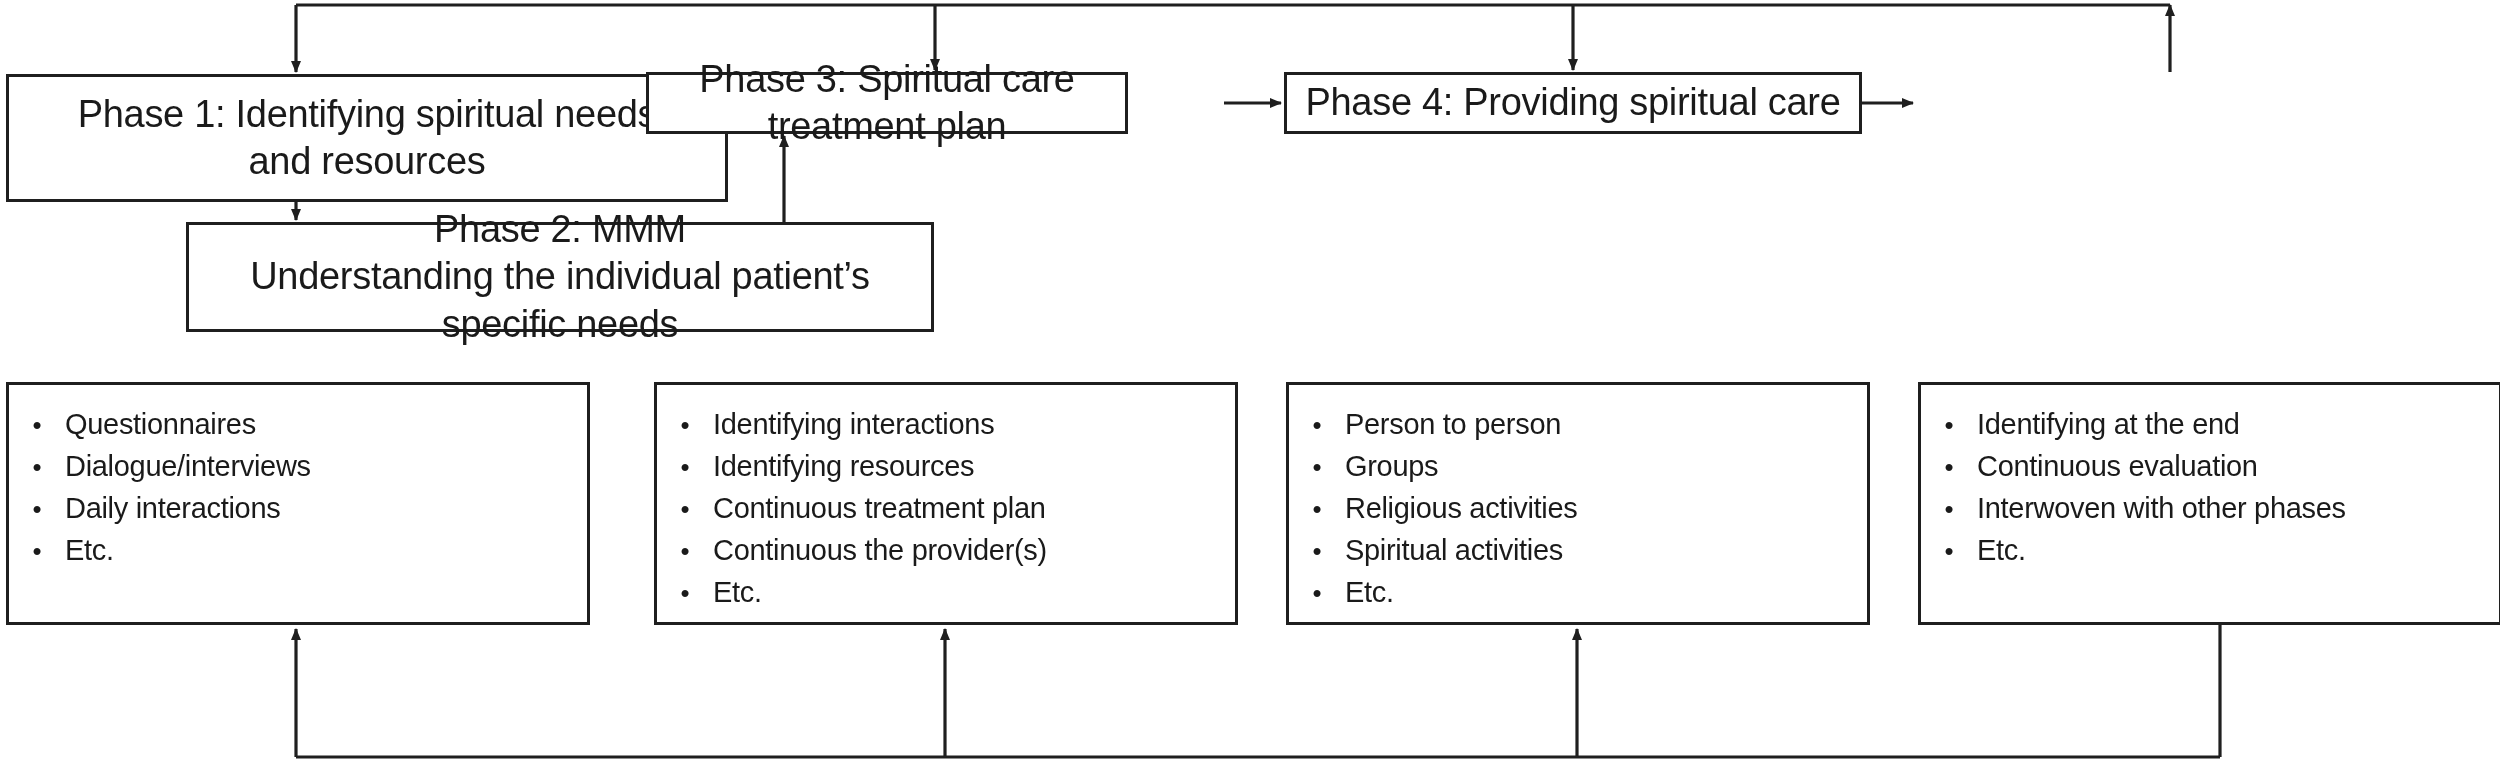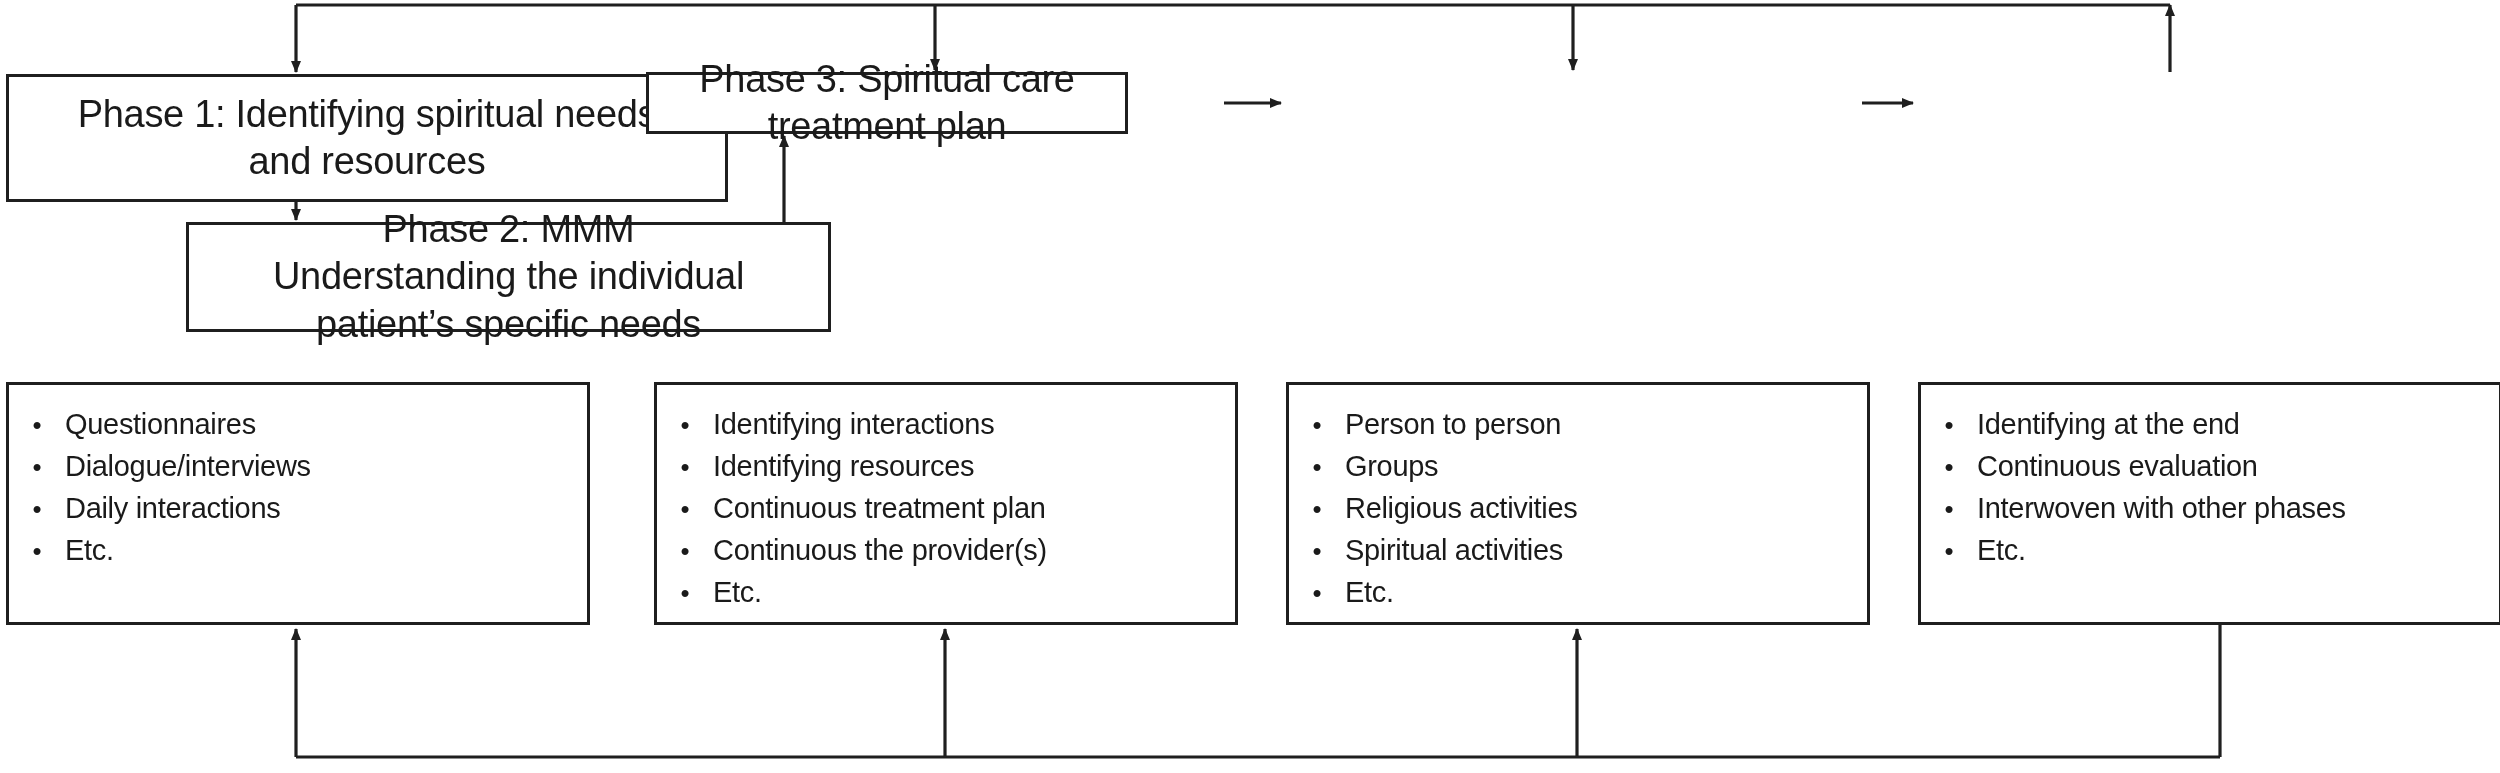--- a/index.html
+++ b/index.html
@@ -65,21 +65,21 @@
     flex: 0 0 56px;
     text-align: center;
     font-size: 26px;
     line-height: 1.45;
   }
   .bullet-text {
     flex: 1 1 auto;
   }
   
   #node-phase1   { left: 6px;    top: 74px;  width: 722px;  height: 128px; }
-  #node-phase2   { left: 186px;  top: 222px; width: 645px;  height: 110px; }
+  #node-phase2   { left: 186px;  top: 222px; width: 748px;  height: 110px; }
   #node-phase3   { left: 646px;  top: 72px;  width: 482px;  height: 62px;  }
   #node-phase4   { left: 1284px; top: 72px;  width: 578px;  height: 62px;  }
   #node-phase5   { left: 1916px; top: 72px;  width: 578px;  height: 62px;  }
   #node-list1    { left: 6px;    top: 382px; width: 584px;  height: 243px; }
   #node-list2    { left: 654px;  top: 382px; width: 584px;  height: 243px; }
   #node-list3    { left: 1286px; top: 382px; width: 584px;  height: 243px; }
   #node-list4    { left: 1918px; top: 382px; width: 584px;  height: 243px; }
 </style>
 </head>
 <body>
@@ -126,20 +126,23 @@
 
   <div class="node" id="node-phase2">
     <span class="phase-label">Phase 2: MMM
 Understanding the individual patient’s specific needs</span>
   </div>
 
   <div class="node" id="node-phase3">
     <span class="phase-label">Phase 3: Spiritual care treatment plan</span>
   </div>
 
+  <div class="node" id="node-phase4">
+    <span class="phase-label">Phase 4: Providing spiritual care</span>
+  </div>
 
 
   <div class="node bullet-node" id="node-list1">
     <ul class="bullet-list">
       <li class="bullet-item">
         <span class="bullet-dot">•</span>
         <span class="bullet-text">Questionnaires</span>
       </li>
       <li class="bullet-item">
         <span class="bullet-dot">•</span>

